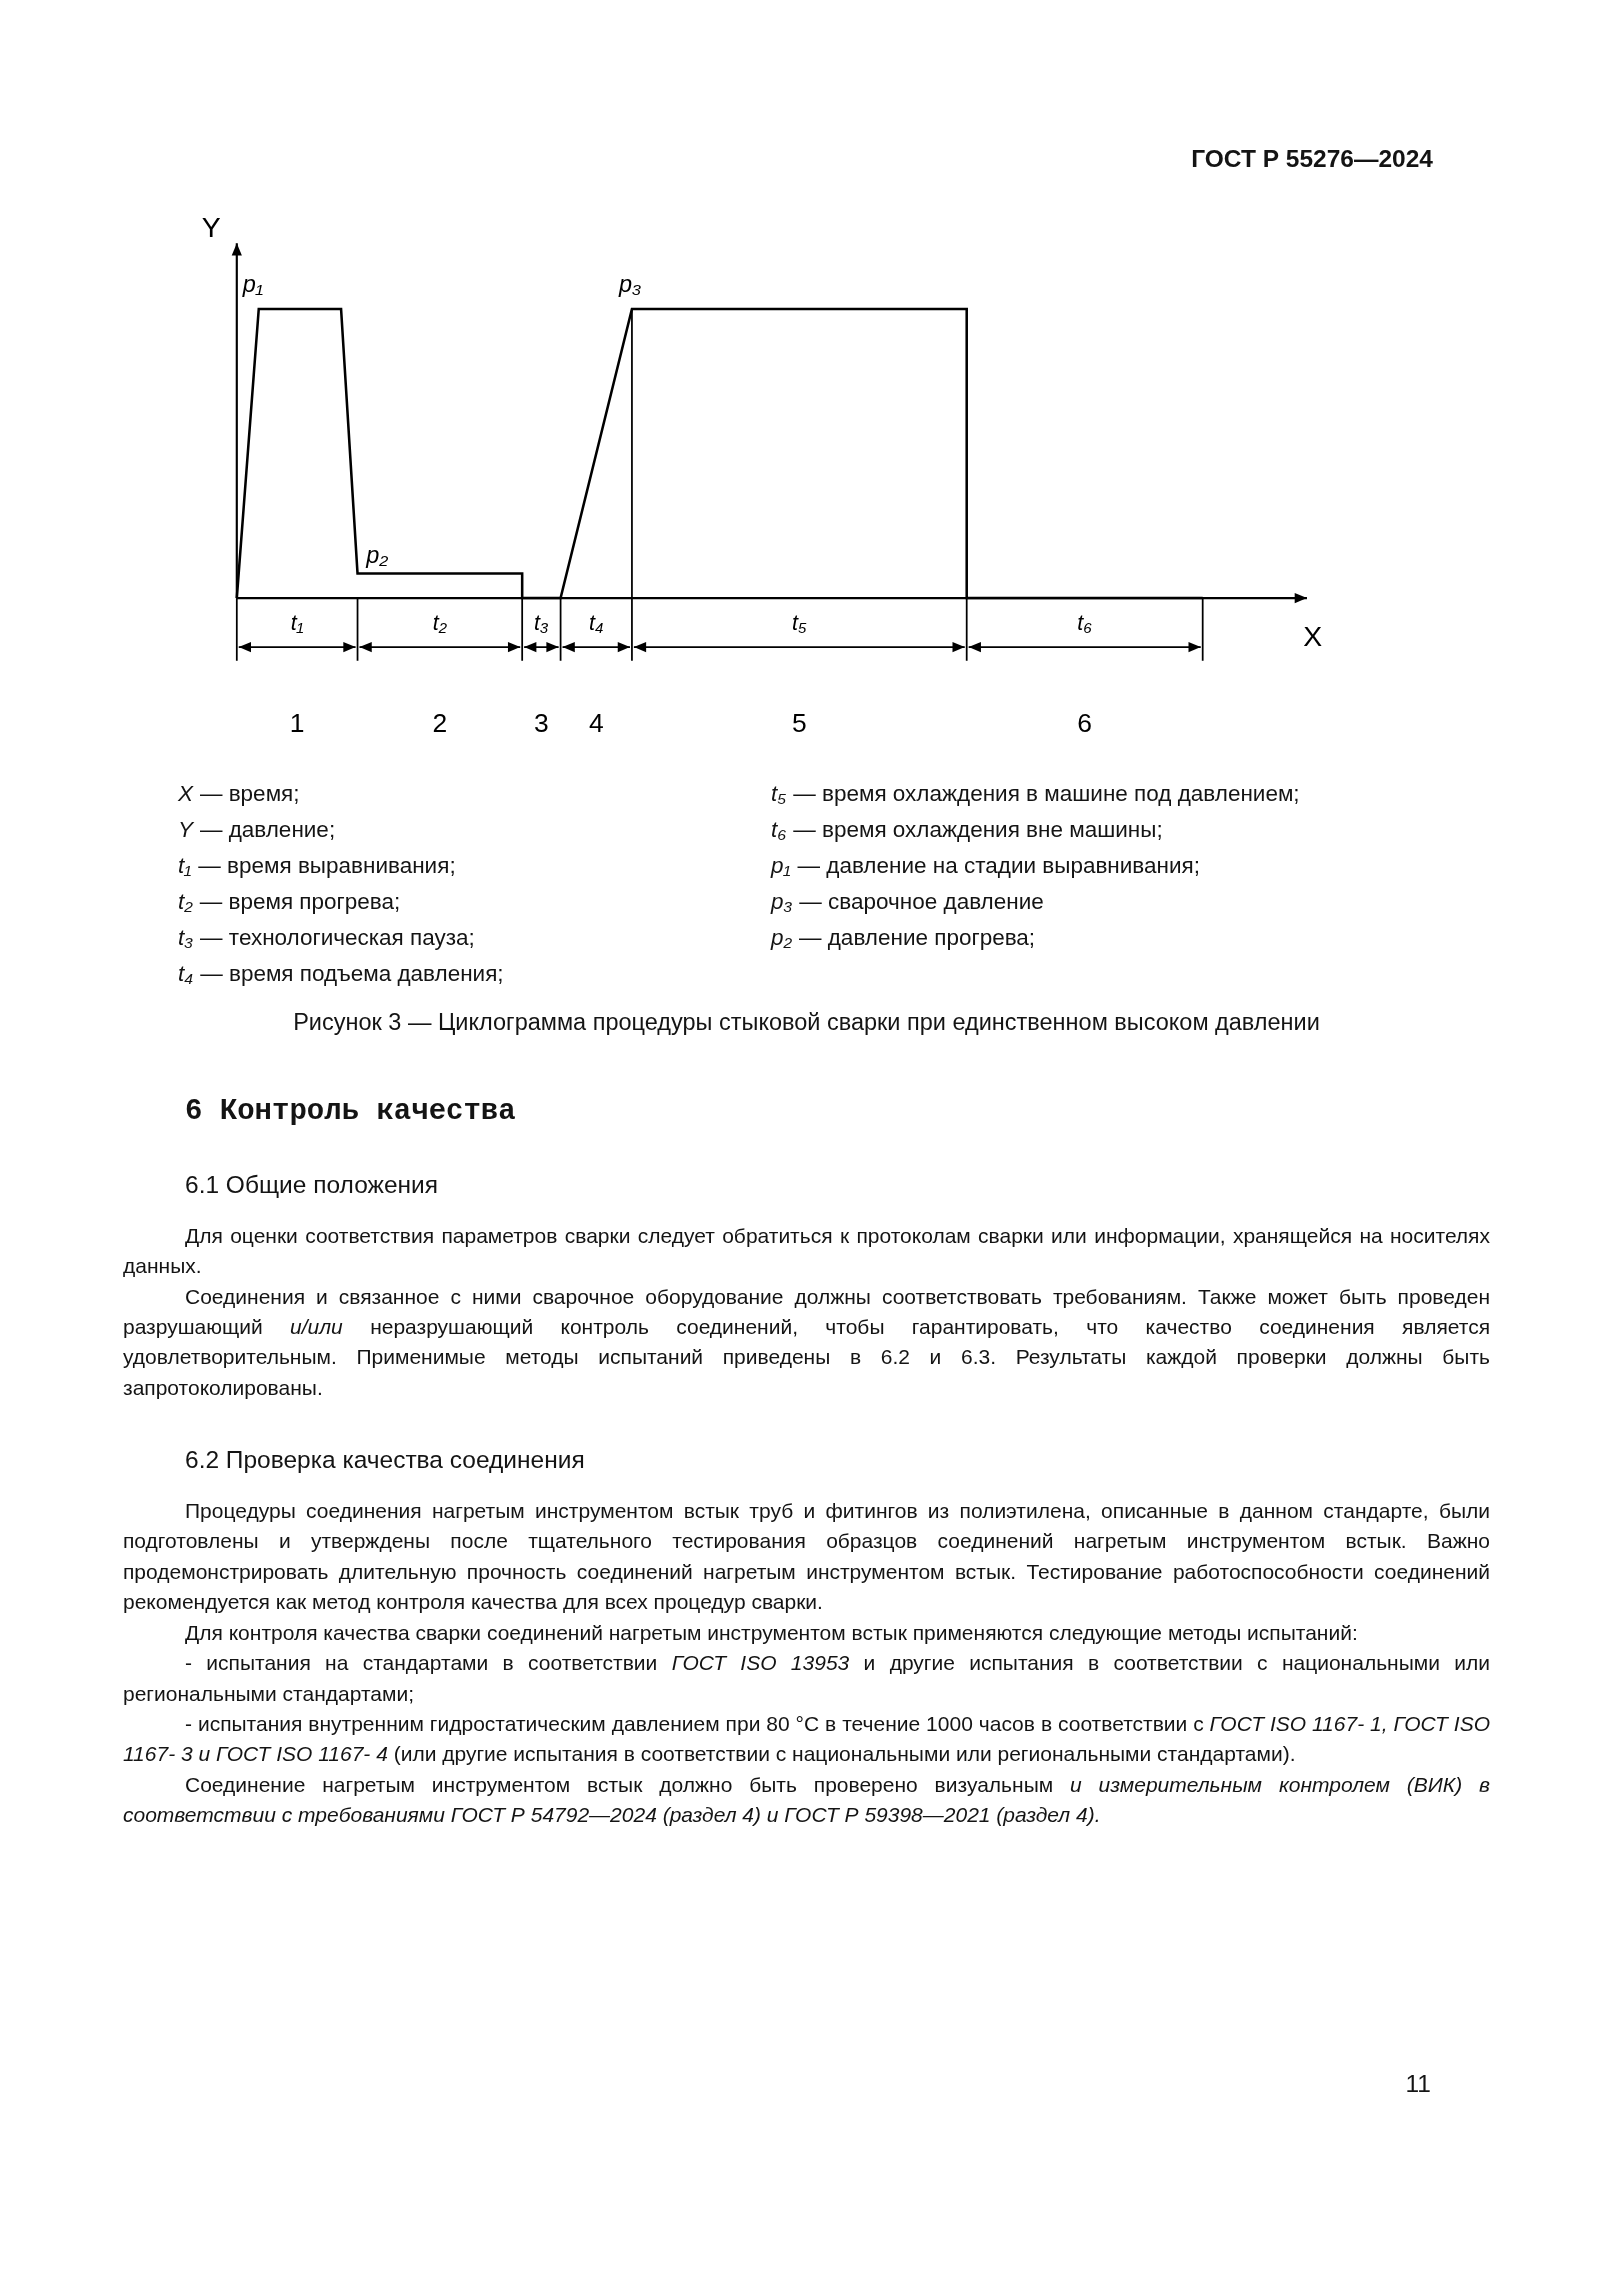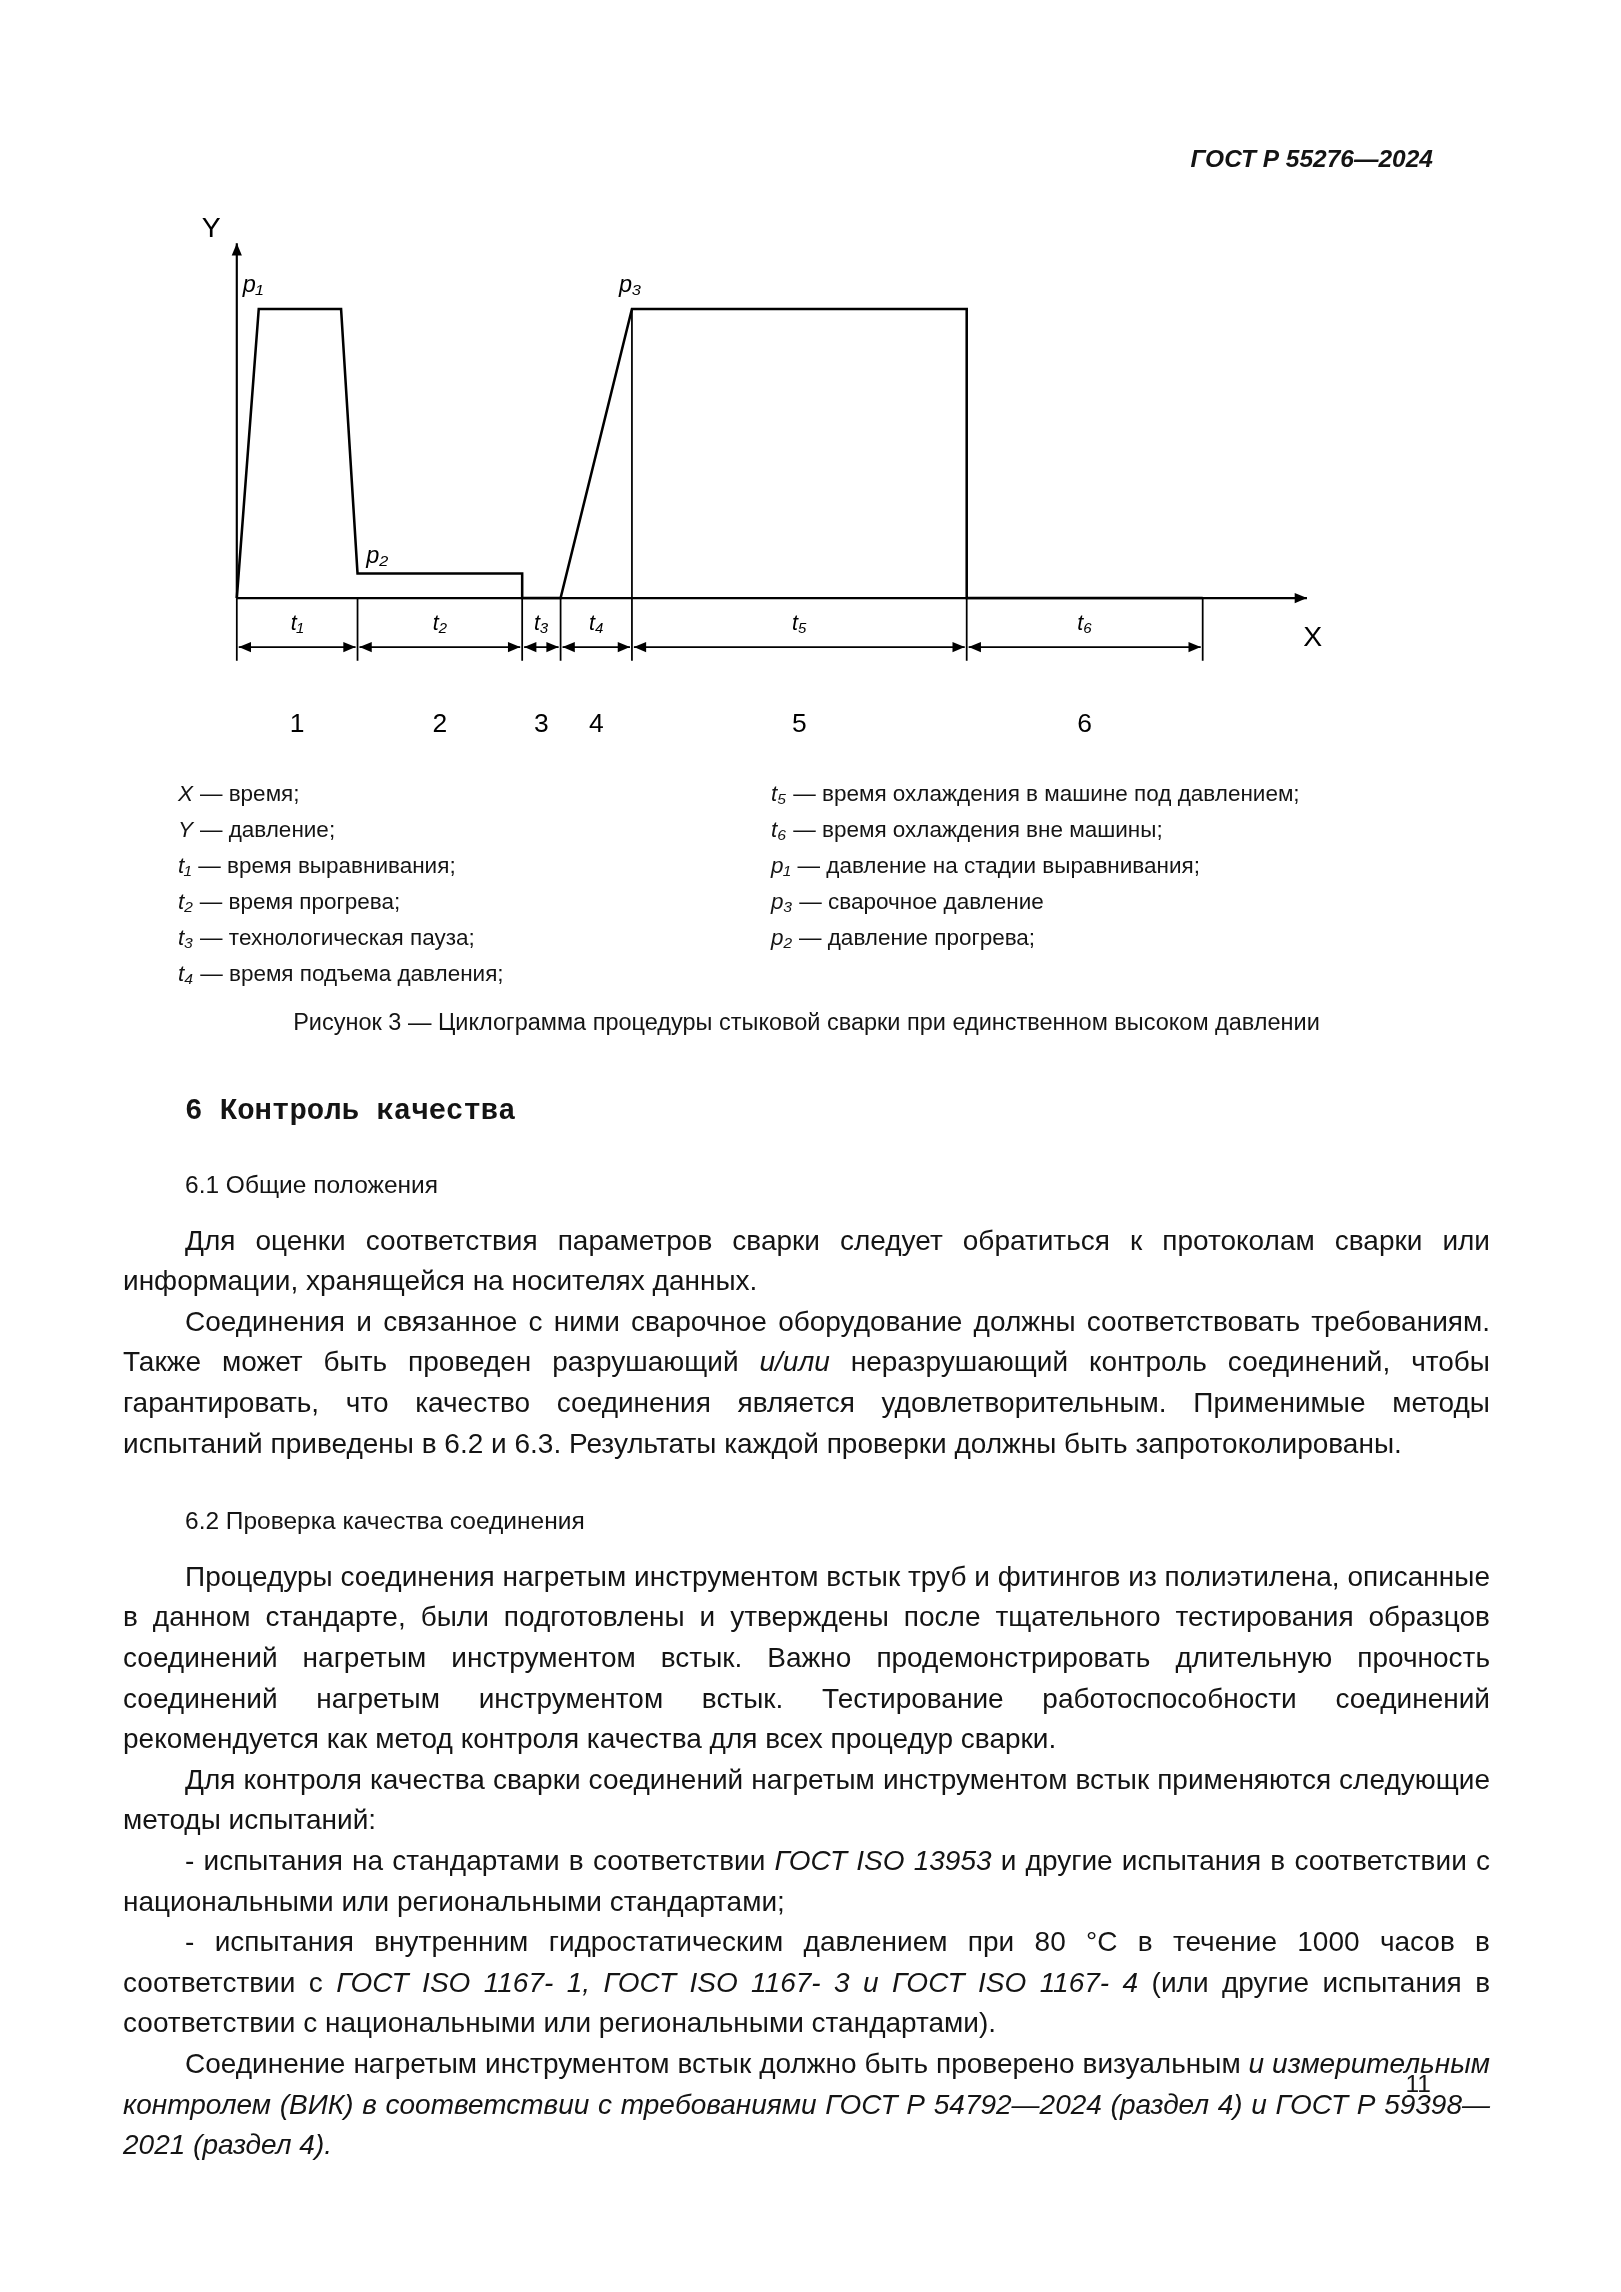--- a/index.html
+++ b/index.html
@@ -10,21 +10,20 @@
     background:#ffffff;
     padding:145px 131px 0 123px;
     font-family:"Liberation Sans",sans-serif;
     color:#141414;
   }
   .doc-header{
     text-align:right;
     padding-right:57px;
     font-size:24.5px;
     font-weight:bold;
-    font-style:italic;
   }
   
   .fig{margin:33px 0 0 0;}
   .fig svg{display:block;margin-left:55px;width:1176px;height:544px;}
   .axis{stroke:#000;stroke-width:2.2;}
   .curve{fill:none;stroke:#000;stroke-width:2.6;stroke-linejoin:miter;}
   .thin{stroke:#000;stroke-width:1.8;}
   .dim{stroke:#000;stroke-width:1.8;}
   .t-label{font:italic 22px "Liberation Sans",sans-serif;text-anchor:middle;fill:#000;}
   .phase-num{font:27px "Liberation Sans",sans-serif;text-anchor:middle;fill:#000;}
@@ -43,21 +42,21 @@
   
   h2.section-title{
     font-size:29px;font-weight:bold;
     margin:59px 0 12px 0;text-indent:62px;font-family:Liberation Mono, monospace;
   }
   h3.sub-title{
     font-size:24.5px;font-weight:normal;
     margin:43px 0 21.6px 0;text-indent:62px;
   }
   p.body-p{
-    font-size:28px;line-height:1.45;
+    font-size:21px;line-height:1.45;
     margin:0;text-indent:62px;
     text-align:justify;
   }
   .it{font-style:italic;}
   .page-number{
     position:absolute;top:2070px;right:190px;
     font-size:24.5px;
   }
 </style>
 </head>

